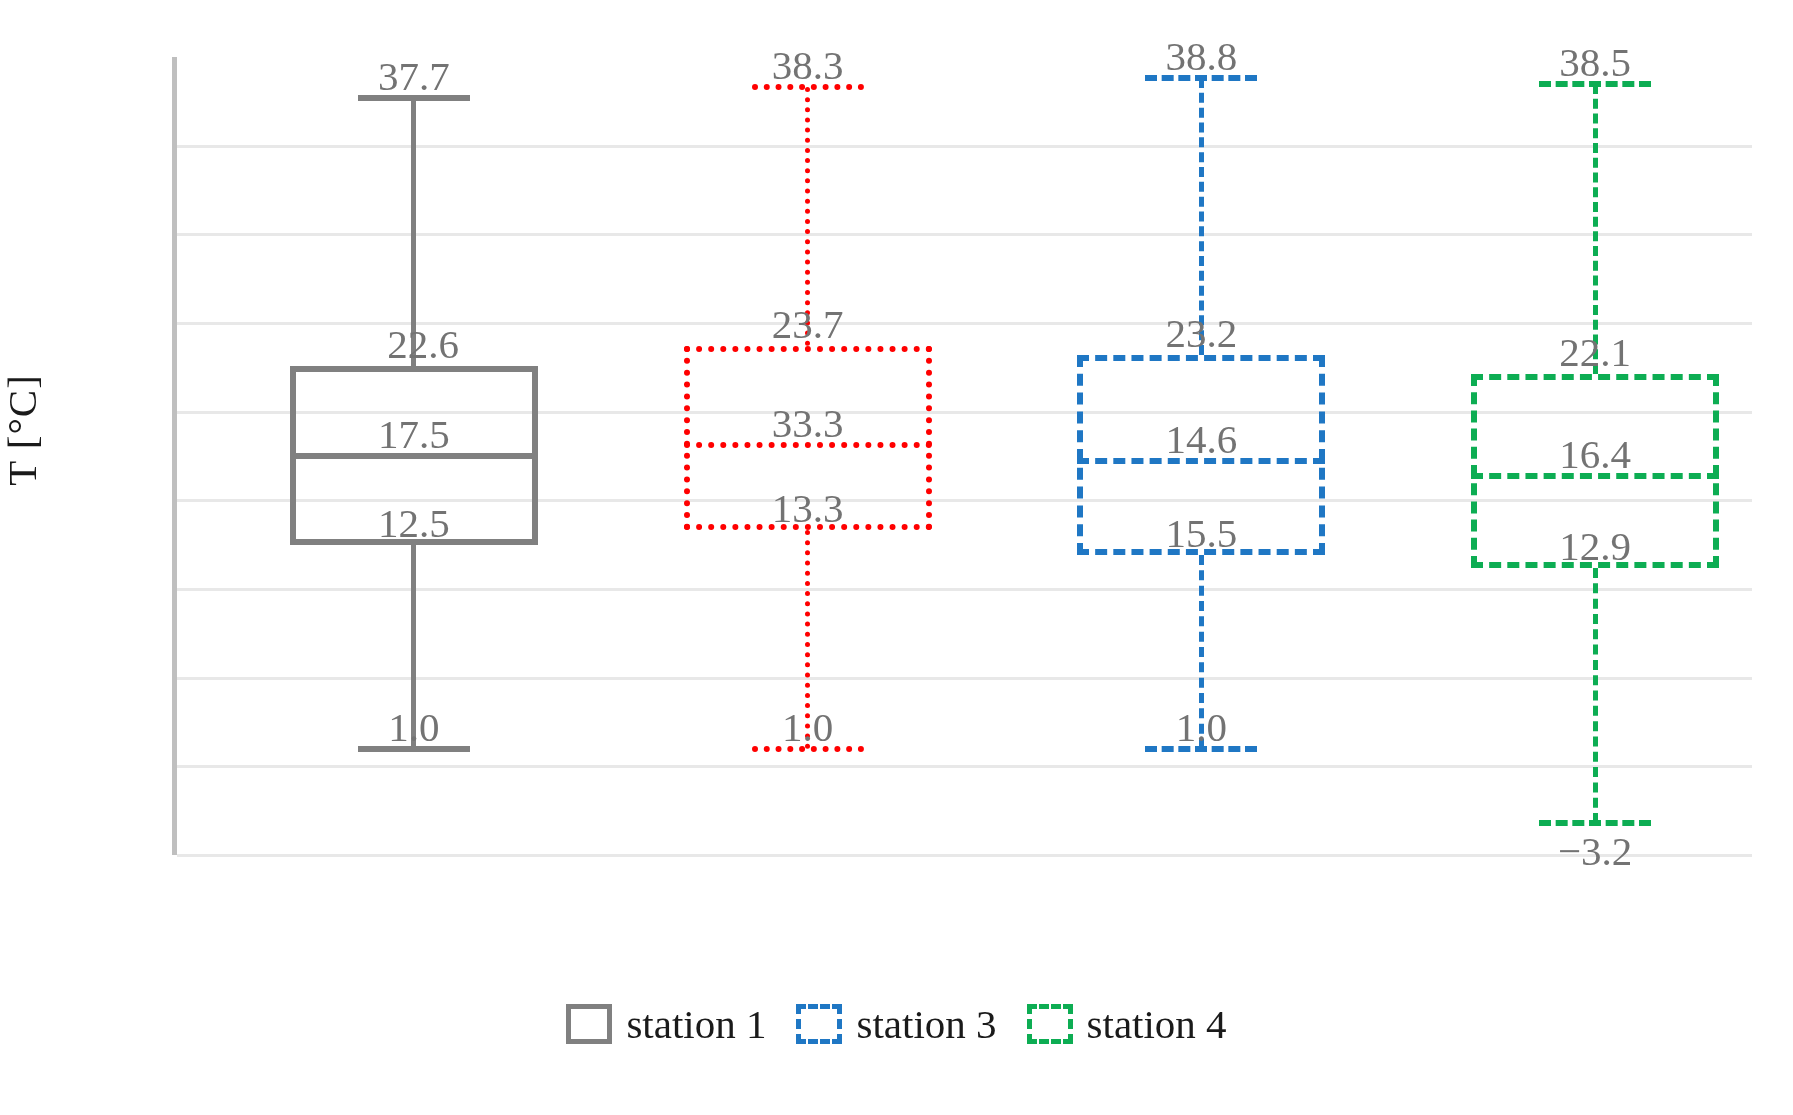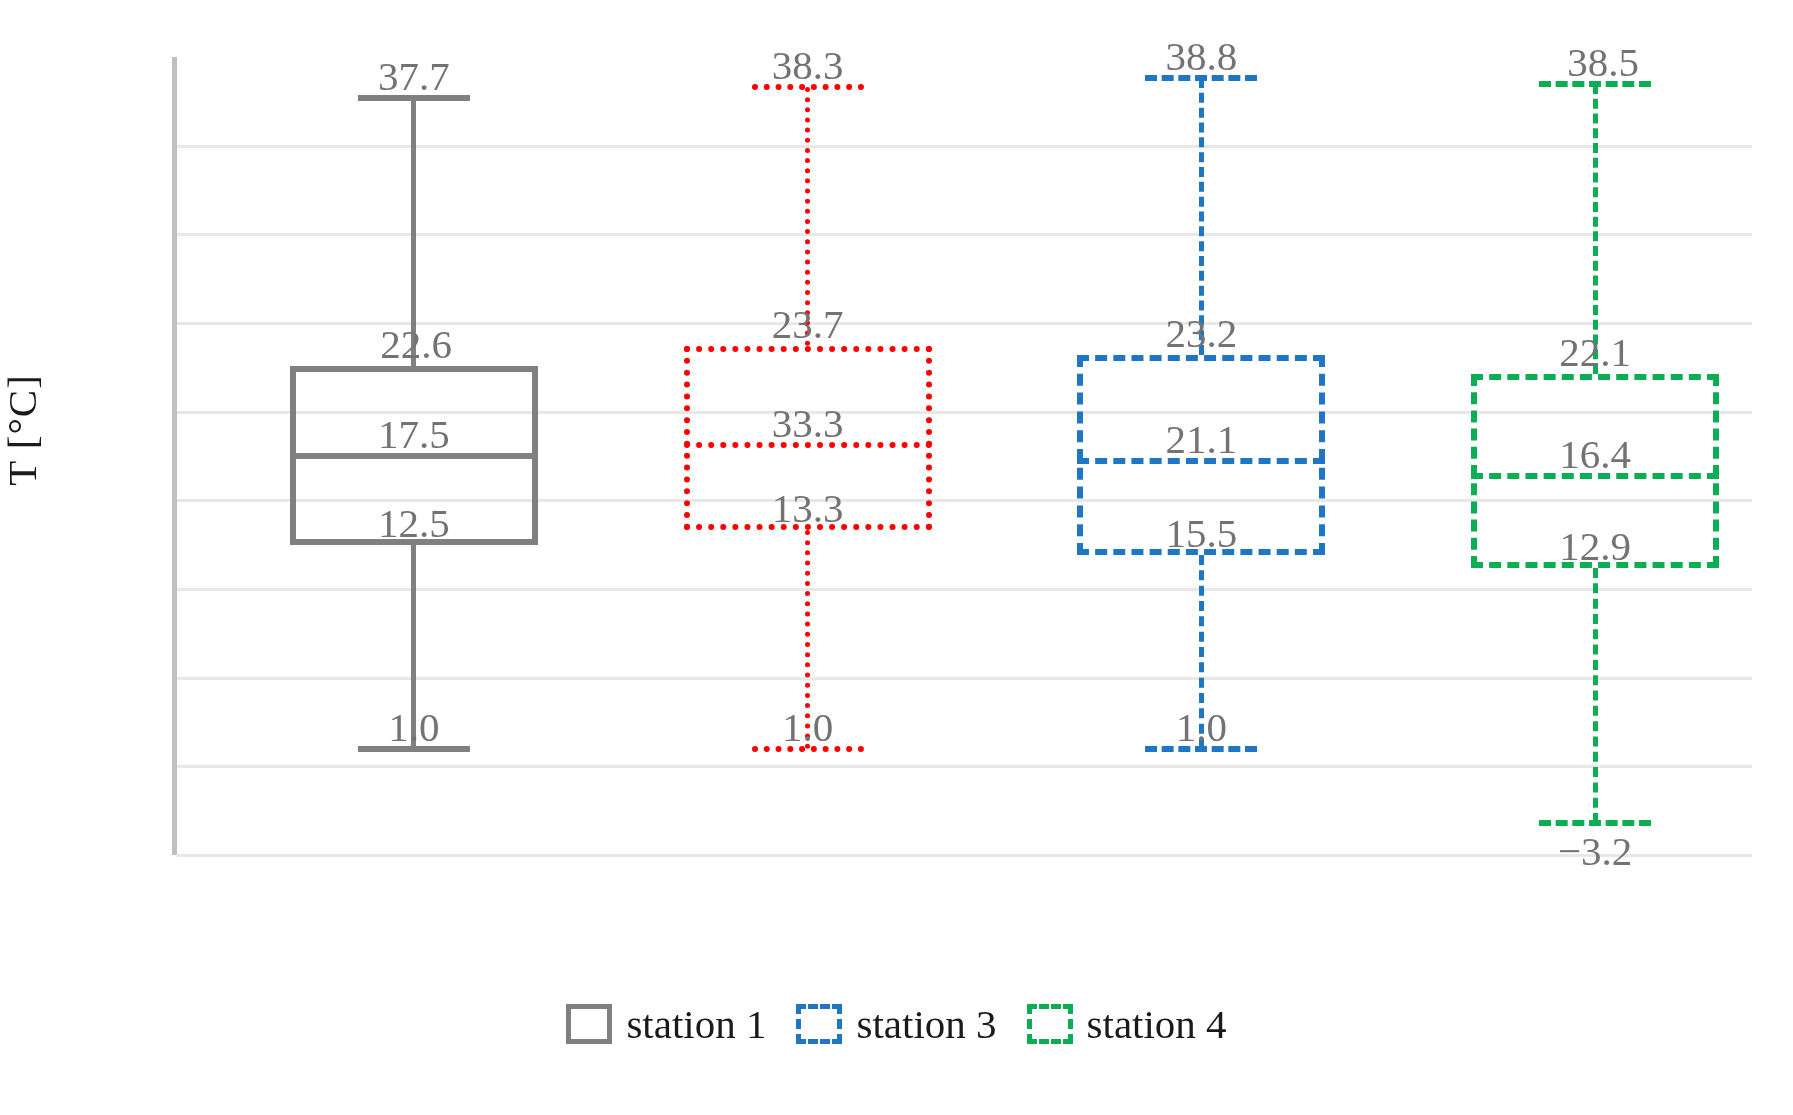--- a/index.html
+++ b/index.html
@@ -167,21 +167,21 @@
         <div class="gridline" style="top: 708.333px;"></div>
         <div class="gridline" style="top: 797px;"></div>
         <div class="series" style="left: 0px; width: 1575px;">
           <div class="whisker-line" style="left: 234.375px; top: 40.7867px; height: 267.773px; border-left-color: rgb(128, 128, 128); border-left-style: solid;"></div>
           <div class="whisker-line" style="left: 234.375px; top: 487.667px; height: 203.933px; border-left-color: rgb(128, 128, 128); border-left-style: solid;"></div>
           <div class="whisker-cap" style="left: 180.875px; width: 112px; top: 37.7867px; border-top-color: rgb(128, 128, 128); border-top-style: solid;"></div>
           <div class="whisker-cap" style="left: 180.875px; width: 112px; top: 688.6px; border-top-color: rgb(128, 128, 128); border-top-style: solid;"></div>
           <div class="boxrect" style="left: 112.875px; width: 248px; top: 308.56px; height: 179.107px; border-color: rgb(128, 128, 128); border-style: solid;"></div>
           <div class="median-line" style="left: 112.875px; width: 248px; top: 396px; border-top-color: rgb(128, 128, 128); border-top-style: solid;"></div>
           <div class="dlabel" style="left: 236.875px; top: 42.7867px;">37.7</div>
-          <div class="dlabel" style="left: 239px; top: 310.56px;">22.6</div>
+          <div class="dlabel" style="left: 246px; top: 310.56px;">22.6</div>
           <div class="dlabel" style="left: 236.875px; top: 401px;">17.5</div>
           <div class="dlabel" style="left: 236.875px; top: 489.667px;">12.5</div>
           <div class="dlabel" style="left: 236.875px; top: 693.6px;">1.0</div>
         </div>
         <div class="series" style="left: 0px; width: 1575px;">
           <div class="whisker-line" style="left: 628.125px; top: 30.1467px; height: 258.907px; border-left-color: rgb(255, 0, 0); border-left-style: dotted;"></div>
           <div class="whisker-line" style="left: 628.125px; top: 473.48px; height: 218.12px; border-left-color: rgb(255, 0, 0); border-left-style: dotted;"></div>
           <div class="whisker-cap" style="left: 574.625px; width: 112px; top: 27.1467px; border-top-color: rgb(255, 0, 0); border-top-style: dotted;"></div>
           <div class="whisker-cap" style="left: 574.625px; width: 112px; top: 688.6px; border-top-color: rgb(255, 0, 0); border-top-style: dotted;"></div>
           <div class="boxrect" style="left: 506.625px; width: 248px; top: 289.053px; height: 184.427px; border-color: rgb(255, 0, 0); border-style: dotted;"></div>
@@ -194,32 +194,32 @@
         </div>
         <div class="series" style="left: 0px; width: 1575px;">
           <div class="whisker-line" style="left: 1021.88px; top: 21.28px; height: 276.64px; border-left-color: rgb(31, 119, 196); border-left-style: dashed;"></div>
           <div class="whisker-line" style="left: 1021.88px; top: 498.307px; height: 193.293px; border-left-color: rgb(31, 119, 196); border-left-style: dashed;"></div>
           <div class="whisker-cap" style="left: 968.375px; width: 112px; top: 18.28px; border-top-color: rgb(31, 119, 196); border-top-style: dashed;"></div>
           <div class="whisker-cap" style="left: 968.375px; width: 112px; top: 688.6px; border-top-color: rgb(31, 119, 196); border-top-style: dashed;"></div>
           <div class="boxrect" style="left: 900.375px; width: 248px; top: 297.92px; height: 200.387px; border-color: rgb(31, 119, 196); border-style: dashed;"></div>
           <div class="median-line" style="left: 900.375px; width: 248px; top: 401.32px; border-top-color: rgb(31, 119, 196); border-top-style: dashed;"></div>
           <div class="dlabel" style="left: 1024.38px; top: 23.28px;">38.8</div>
           <div class="dlabel" style="left: 1024.38px; top: 299.92px;">23.2</div>
-          <div class="dlabel" style="left: 1024.38px; top: 406.32px;">21.1</div>
+          <div class="dlabel" style="left: 1024.38px; top: 406.32px;">14.6</div>
           <div class="dlabel" style="left: 1024.38px; top: 500.307px;">15.5</div>
           <div class="dlabel" style="left: 1024.38px; top: 693.6px;">1.0</div>
         </div>
         <div class="series" style="left: 0px; width: 1575px;">
           <div class="whisker-line" style="left: 1415.62px; top: 26.6px; height: 290.827px; border-left-color: rgb(13, 173, 83); border-left-style: dashed;"></div>
           <div class="whisker-line" style="left: 1415.62px; top: 510.72px; height: 255.36px; border-left-color: rgb(13, 173, 83); border-left-style: dashed;"></div>
           <div class="whisker-cap" style="left: 1362.12px; width: 112px; top: 23.6px; border-top-color: rgb(13, 173, 83); border-top-style: dashed;"></div>
           <div class="whisker-cap" style="left: 1362.12px; width: 112px; top: 763.08px; border-top-color: rgb(13, 173, 83); border-top-style: dashed;"></div>
           <div class="boxrect" style="left: 1294.12px; width: 248px; top: 317.427px; height: 193.293px; border-color: rgb(13, 173, 83); border-style: dashed;"></div>
           <div class="median-line" style="left: 1294.12px; width: 248px; top: 415.507px; border-top-color: rgb(13, 173, 83); border-top-style: dashed;"></div>
-          <div class="dlabel" style="left: 1418.12px; top: 28.6px; margin-left: 8px;">38.5</div>
+          <div class="dlabel" style="left: 1418.12px; top: 28.6px;">38.5</div>
           <div class="dlabel" style="left: 1418.12px; top: 319.427px;">22.1</div>
           <div class="dlabel" style="left: 1418.12px; top: 420.507px;">16.4</div>
           <div class="dlabel" style="left: 1418.12px; top: 512.72px;">12.9</div>
           <div class="dlabel" style="left: 1418.12px; top: 770.08px; transform: translate(-50%, 0px);">−3.2</div>
         </div>
       </div>
   </div>
 
   <div id="legend">
       <div class="legend-item">

